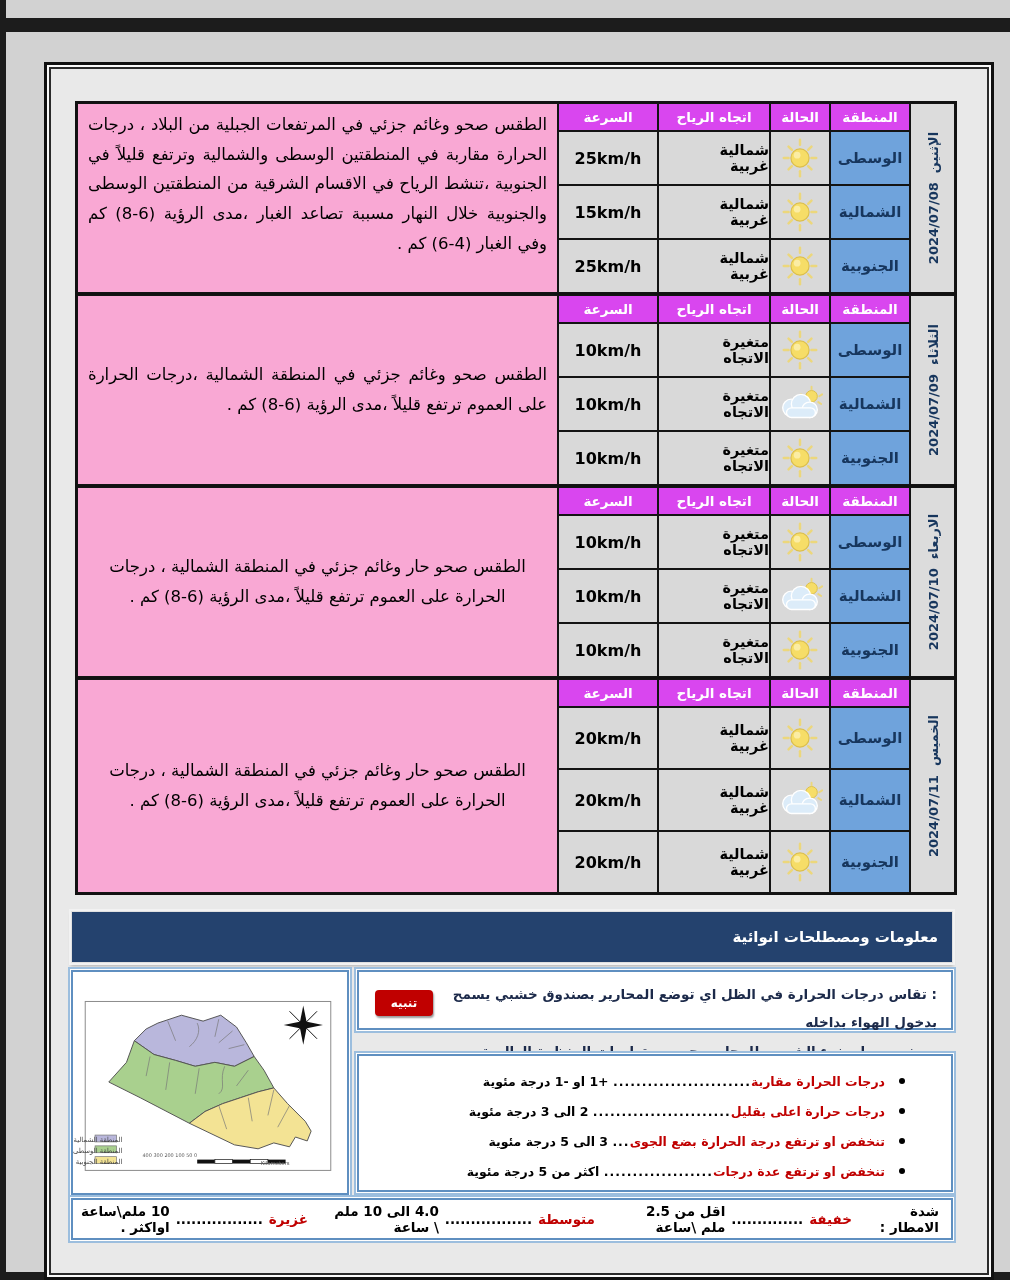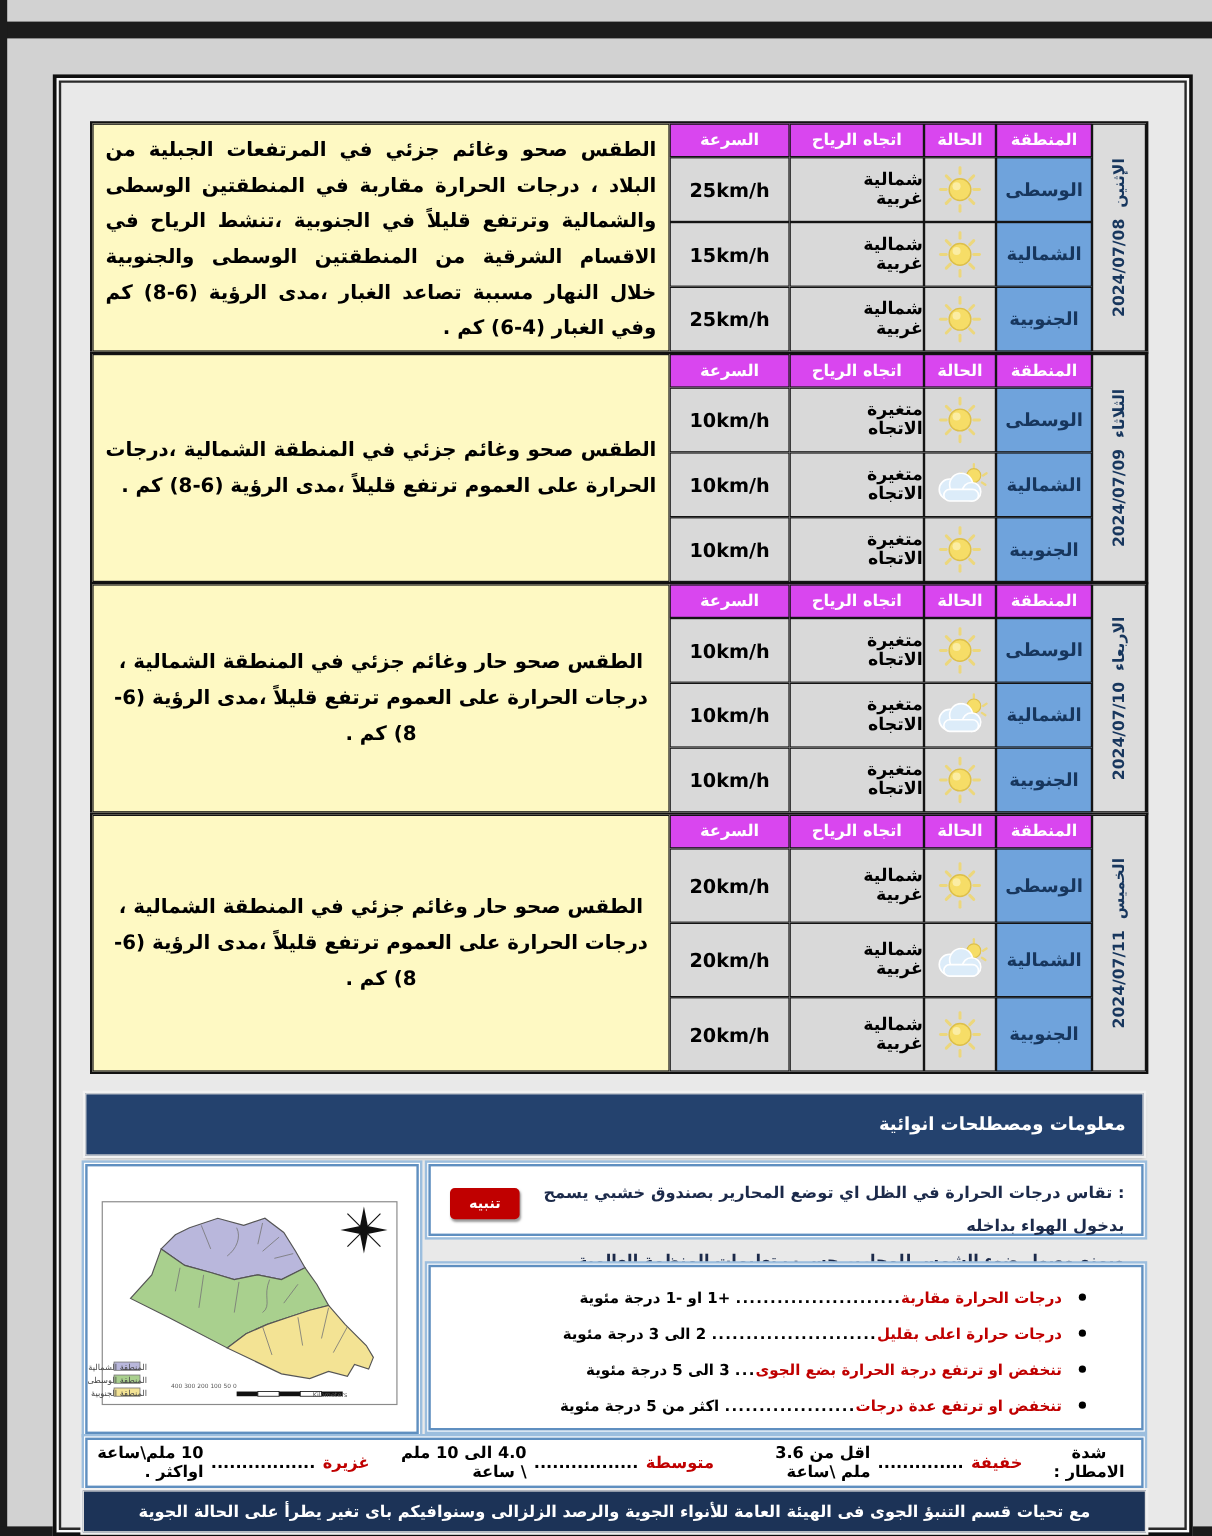--- a/index.html
+++ b/index.html
@@ -42,22 +42,22 @@
     position:absolute; top:50%; left:50%;
     transform:translate(-50%,-50%) rotate(-90deg);
     white-space:nowrap; direction:rtl;
     color:#17365d; font-weight:bold; font-size:13px;
   }
   .regioncell { background:#6fa3dc; color:#17365d; font-weight:bold; font-size:15px; }
   .graycell { background:#d9d9d9; }
   .speed { direction:ltr; font-weight:bold; font-size:16px; color:#000; }
   .wind  { font-weight:bold; font-size:14.5px; color:#000;padding-left:35px; }
   .desccell {
-    grid-column:6; grid-row:1/5; background:#fef9c3;
-    font-weight:bold; color:#000; font-size:16.5px; line-height:1.8;
+    grid-column:6; grid-row:1/5; background:#f9a8d4;
+    font-weight:normal; color:#000; font-size:16.5px; line-height:1.8;
     padding:6px 10px; display:block;
   }
   .desccell.vtop { text-align:justify; }
   .desccell.vmid { display:flex; align-items:center; text-align:justify; }
   .desccell.vcen { display:flex; align-items:center; text-align:center; }
   .desccell p { width:100%; }
 
   
   .wicon { width:50px; height:42px; position:relative; }
   .wicon svg { display:none; width:100%; height:100%; }
@@ -88,21 +88,21 @@
   }
   .terms-box { left:310px; top:989px; width:596px; height:138px; direction:rtl; padding:10px 46px 0 10px; }
   .term-row { display:flex; direction:rtl; align-items:center; height:30px; font-size:12.5px; font-weight:bold; color:#000; }
   .bullet { width:6px; height:6px; border-radius:50%; background:#000; margin-left:14px; flex:0 0 auto; }
   .term-label { color:#c00000; }
   .term-dots { letter-spacing:1px; }
   .rain-bar { left:24px; top:1133px; width:882px; height:42px; direction:rtl;
     display:flex; align-items:center; padding-right:12px; font-size:13.5px; font-weight:bold; color:#000; }
   .rain-bar .lvl { color:#c00000; margin-right:26px; }
   .rain-bar .seg { margin-right:6px; }
-  .rain-bar .pfx { margin-left:18px;text-align:center; }
+  .rain-bar .pfx { margin-left:18px; }
   .footer-bar {
     position:absolute; left:22px; top:1177px; width:886px; height:35px;
     background:#1c3357; border:1px solid #dcdcdc;
     box-shadow:0 0 0 2px #f0f0f0, 0 3px 2px rgba(0,0,0,.3);
     color:#fff; font-weight:bold; font-size:13.5px;
     display:flex; align-items:center; justify-content:center; direction:rtl;
   }
 </style>
 </head>
 <body>
@@ -516,26 +516,23 @@
     <div class="term-row">
       <span class="bullet"></span>
       <span class="term-label">تنخفض او ترتفع عدة درجات</span><span class="term-dots">...................</span>&nbsp;<span>اكثر من 5 درجة مئوية</span>
     </div>
   </div>
 
   <div class="bluebox rain-bar">
     <span class="pfx">شدة الامطار :</span>
     <span class="seg term-label">خفيفة</span>
     <span class="seg">..............</span>
-    <span class="seg">اقل من 3.6  ملم \ساعة</span>
+    <span class="seg">اقل من 2.5  ملم \ساعة</span>
     <span class="lvl">متوسطة</span>
     <span class="seg">.................</span>
     <span class="seg">4.0 الى 10 ملم \ ساعة</span>
     <span class="lvl">غزيرة</span>
     <span class="seg">.................</span>
     <span class="seg">10 ملم\ساعة اواكثر .</span>
   </div>
 
-  <div class="footer-bar">
-    <span>مع تحيات قسم التنبؤ الجوى فى الهيئة العامة للأنواء الجوية والرصد الزلزالى وسنوافيكم  باى تغير يطرأ على الحالة الجوية</span>
-  </div>
 
 </div>
 
 </body></html>

